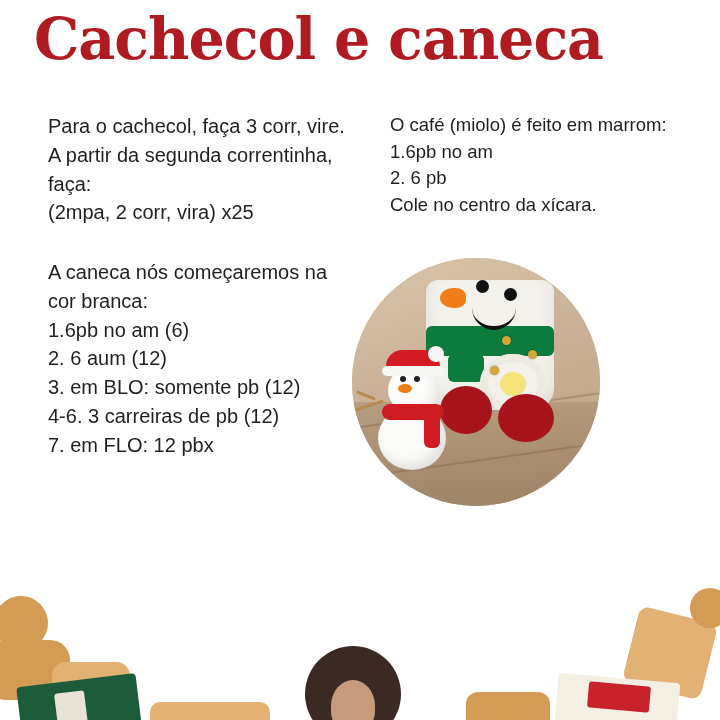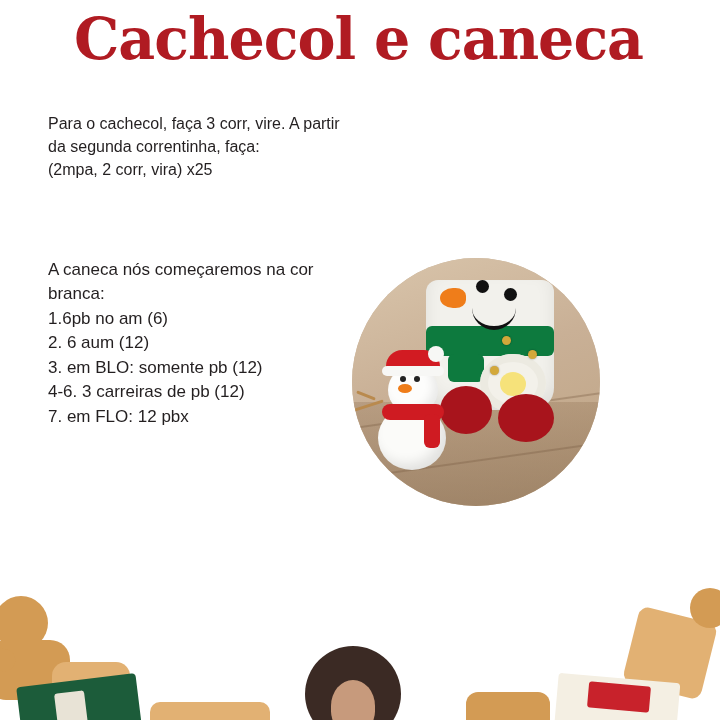--- a/index.html
+++ b/index.html
@@ -29,25 +29,24 @@
     left: 0;
     width: 637px;
     text-align: center;
     font-family: "DejaVu Serif", serif;
     font-weight: bold;
     font-size: 57px;
     letter-spacing: -1px;
     color: #b01b22;
     line-height: 1.1;
     white-space: nowrap;
-    margin-left: 40px;
-  }
-
-  .left-b1 { position: absolute; left: 48px; top: 112px; width: 310px; font-size: 16px; line-height: 1.44; color: #231f20; white-space: pre-line; }
-  .left-b2 { position: absolute; left: 48px; top: 258px; width: 310px; font-size: 17px; line-height: 1.44; color: #231f20; white-space: pre-line; }
+  }
+
+  .left-b1 { position: absolute; left: 48px; top: 112px; width: 310px; font-size: 20px; line-height: 1.44; color: #231f20; white-space: pre-line; }
+  .left-b2 { position: absolute; left: 48px; top: 258px; width: 310px; font-size: 20px; line-height: 1.44; color: #231f20; white-space: pre-line; }
   .left-b3 { position: absolute; left: 48px; top: 490px; width: 310px; font-size: 18.5px; line-height: 1.44; color: #231f20; white-space: pre-line; }
   .right-b1 { position: absolute; left: 390px; top: 112px; width: 300px; font-size: 18.5px; line-height: 1.44; color: #231f20; white-space: pre-line; }
   .right-b2 { position: absolute; left: 390px; top: 526px; width: 270px; font-size: 17px; line-height: 1.42; color: #231f20; font-weight: bold; white-space: pre-line; }
 
   
   .photo {
     position: absolute;
     left: 352px;
     top: 258px;
     width: 248px;
@@ -279,20 +278,24 @@
 
   <div class="left-b1">Para o cachecol, faça 3 corr, vire. A partir da segunda correntinha, faça:
 (2mpa, 2 corr, vira) x25</div>
   <div class="left-b2">A caneca nós começaremos na cor branca:
 1.6pb no am (6)
 2. 6 aum (12)
 3. em BLO: somente pb (12)
 4-6. 3 carreiras de pb (12)
 7. em FLO: 12 pbx</div>
 
+  <div class="right-b1">O café (miolo) é feito em marrom:
+1.6pb no am
+2. 6 pb
+Cole no centro da xícara.</div>
 
   <div class="photo">
     <div class="floor"></div>
     <div class="plank" style="top:150px"></div>
     <div class="plank" style="top:200px"></div>
 
     <div class="mug"></div>
     <div class="mug-scarf"></div>
     <div class="mug-scarf2"></div>
     <div class="carrot"></div>

